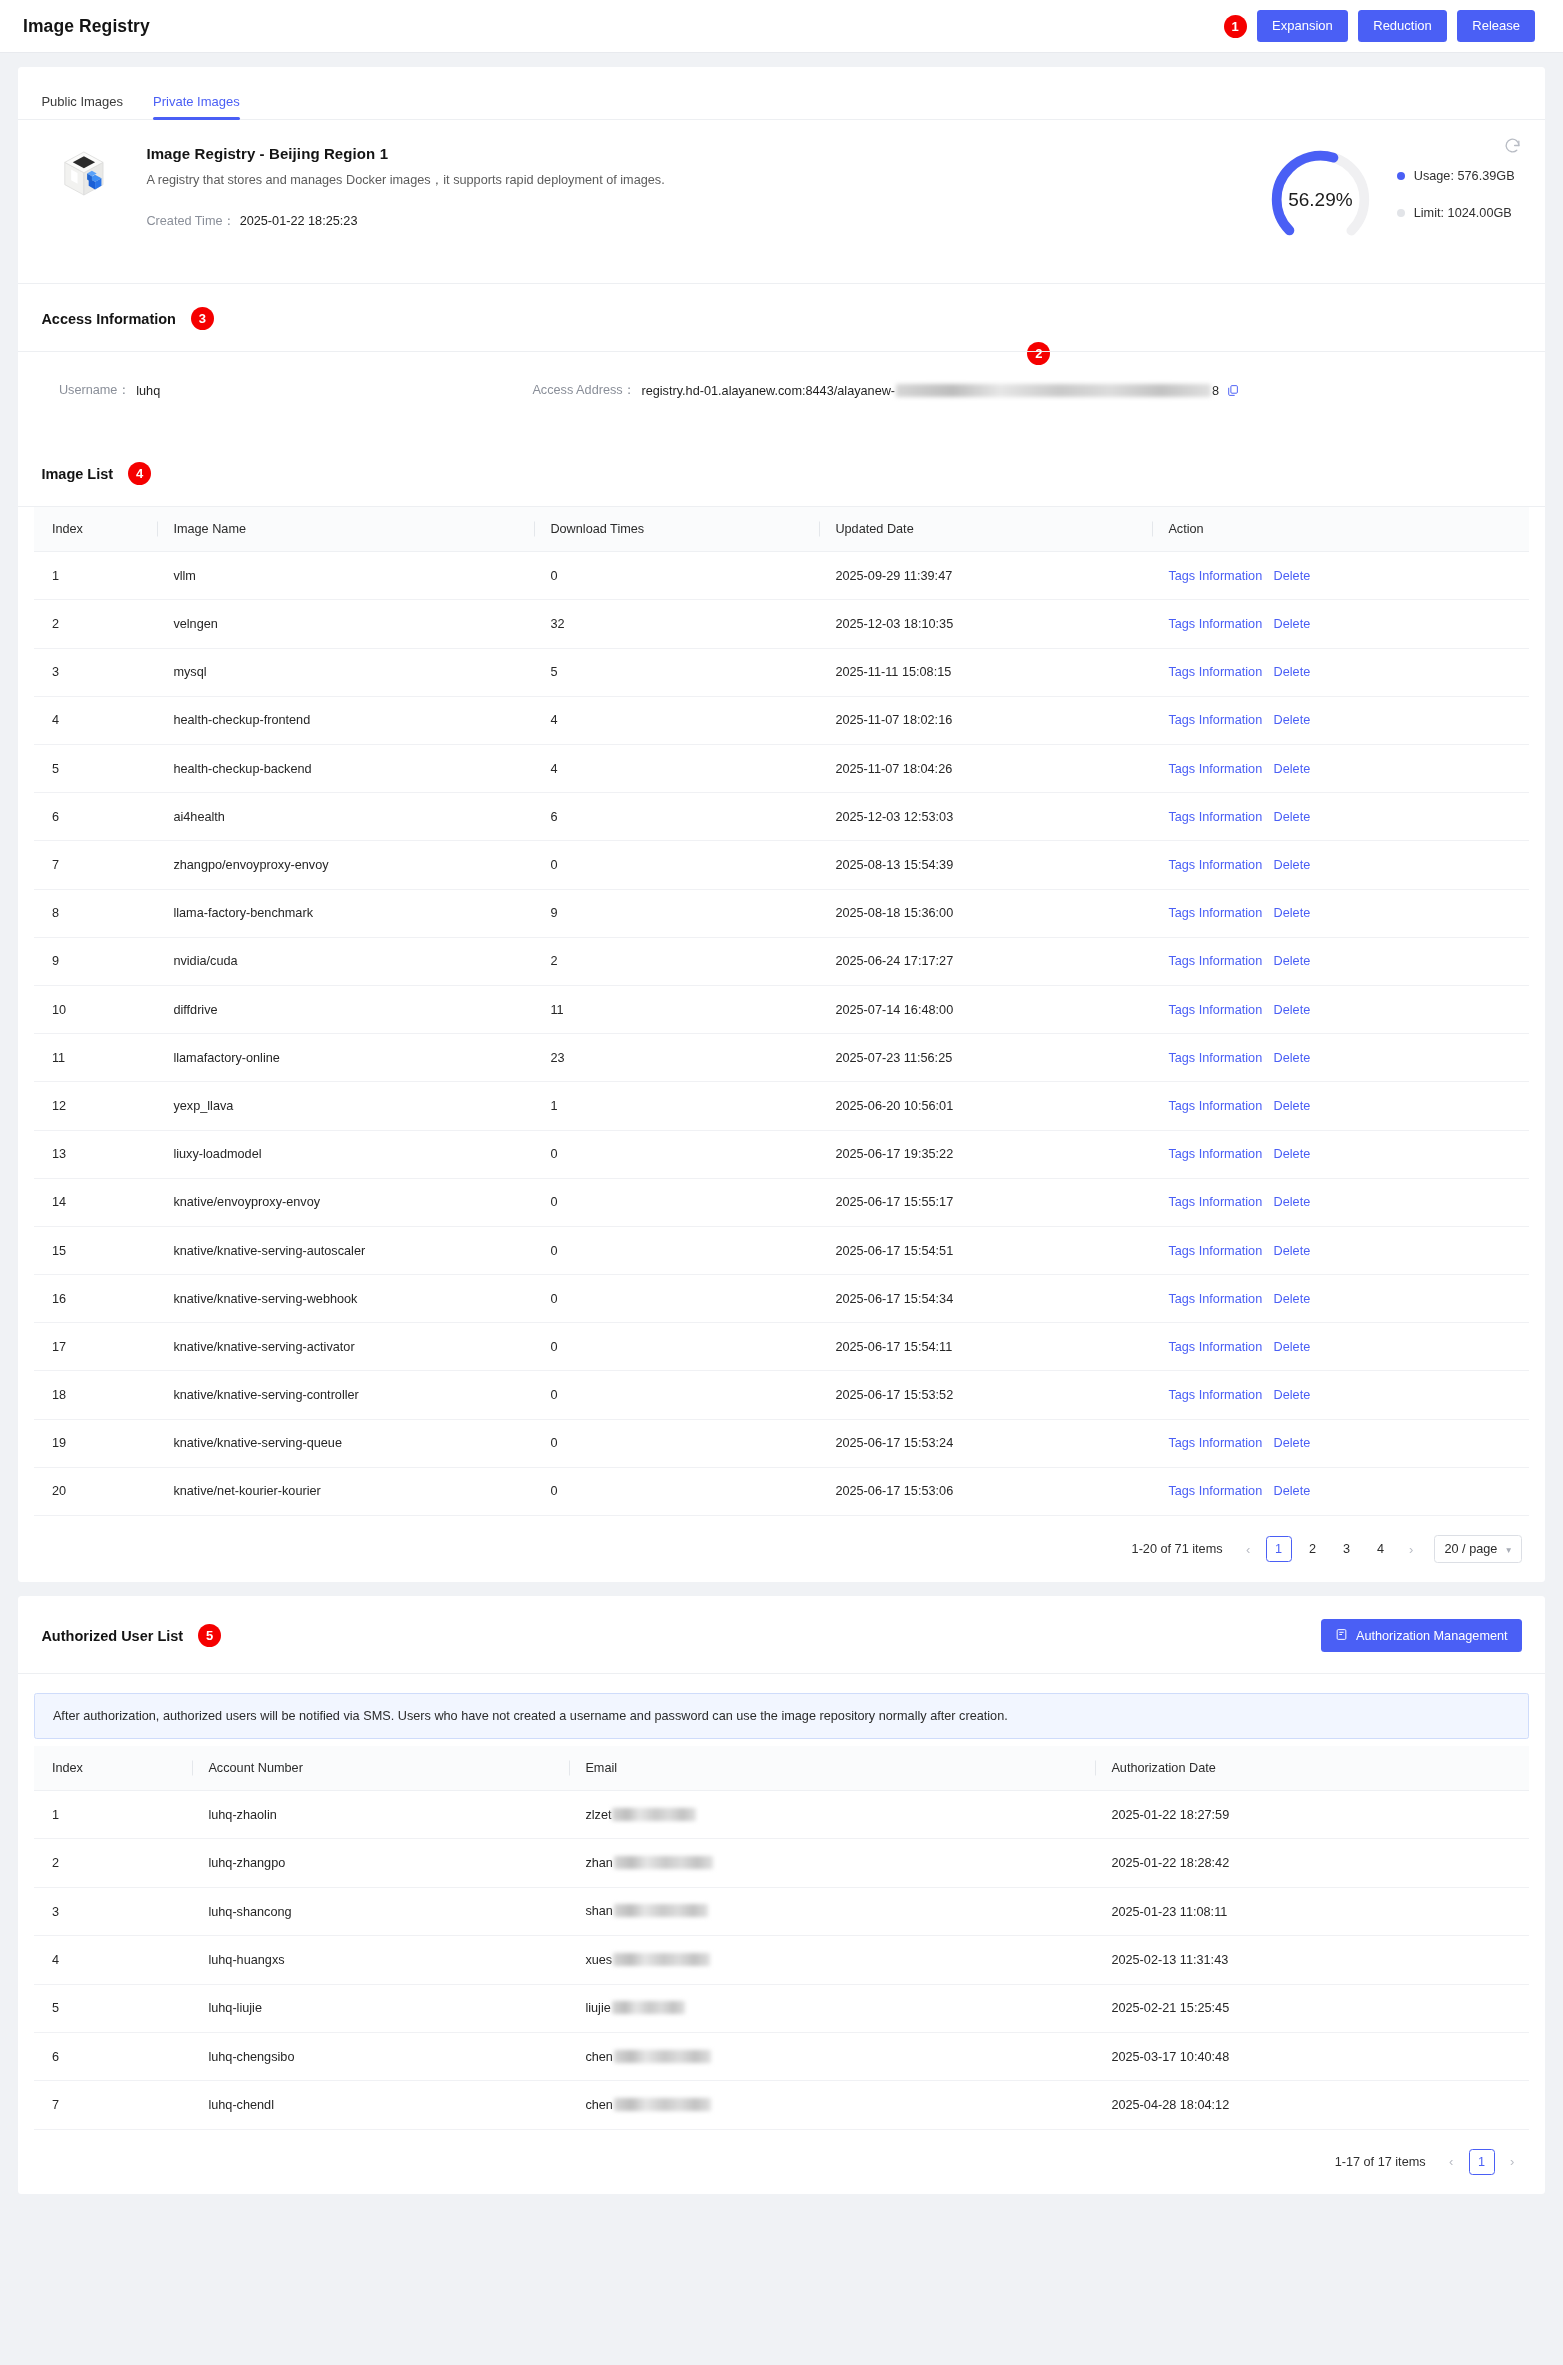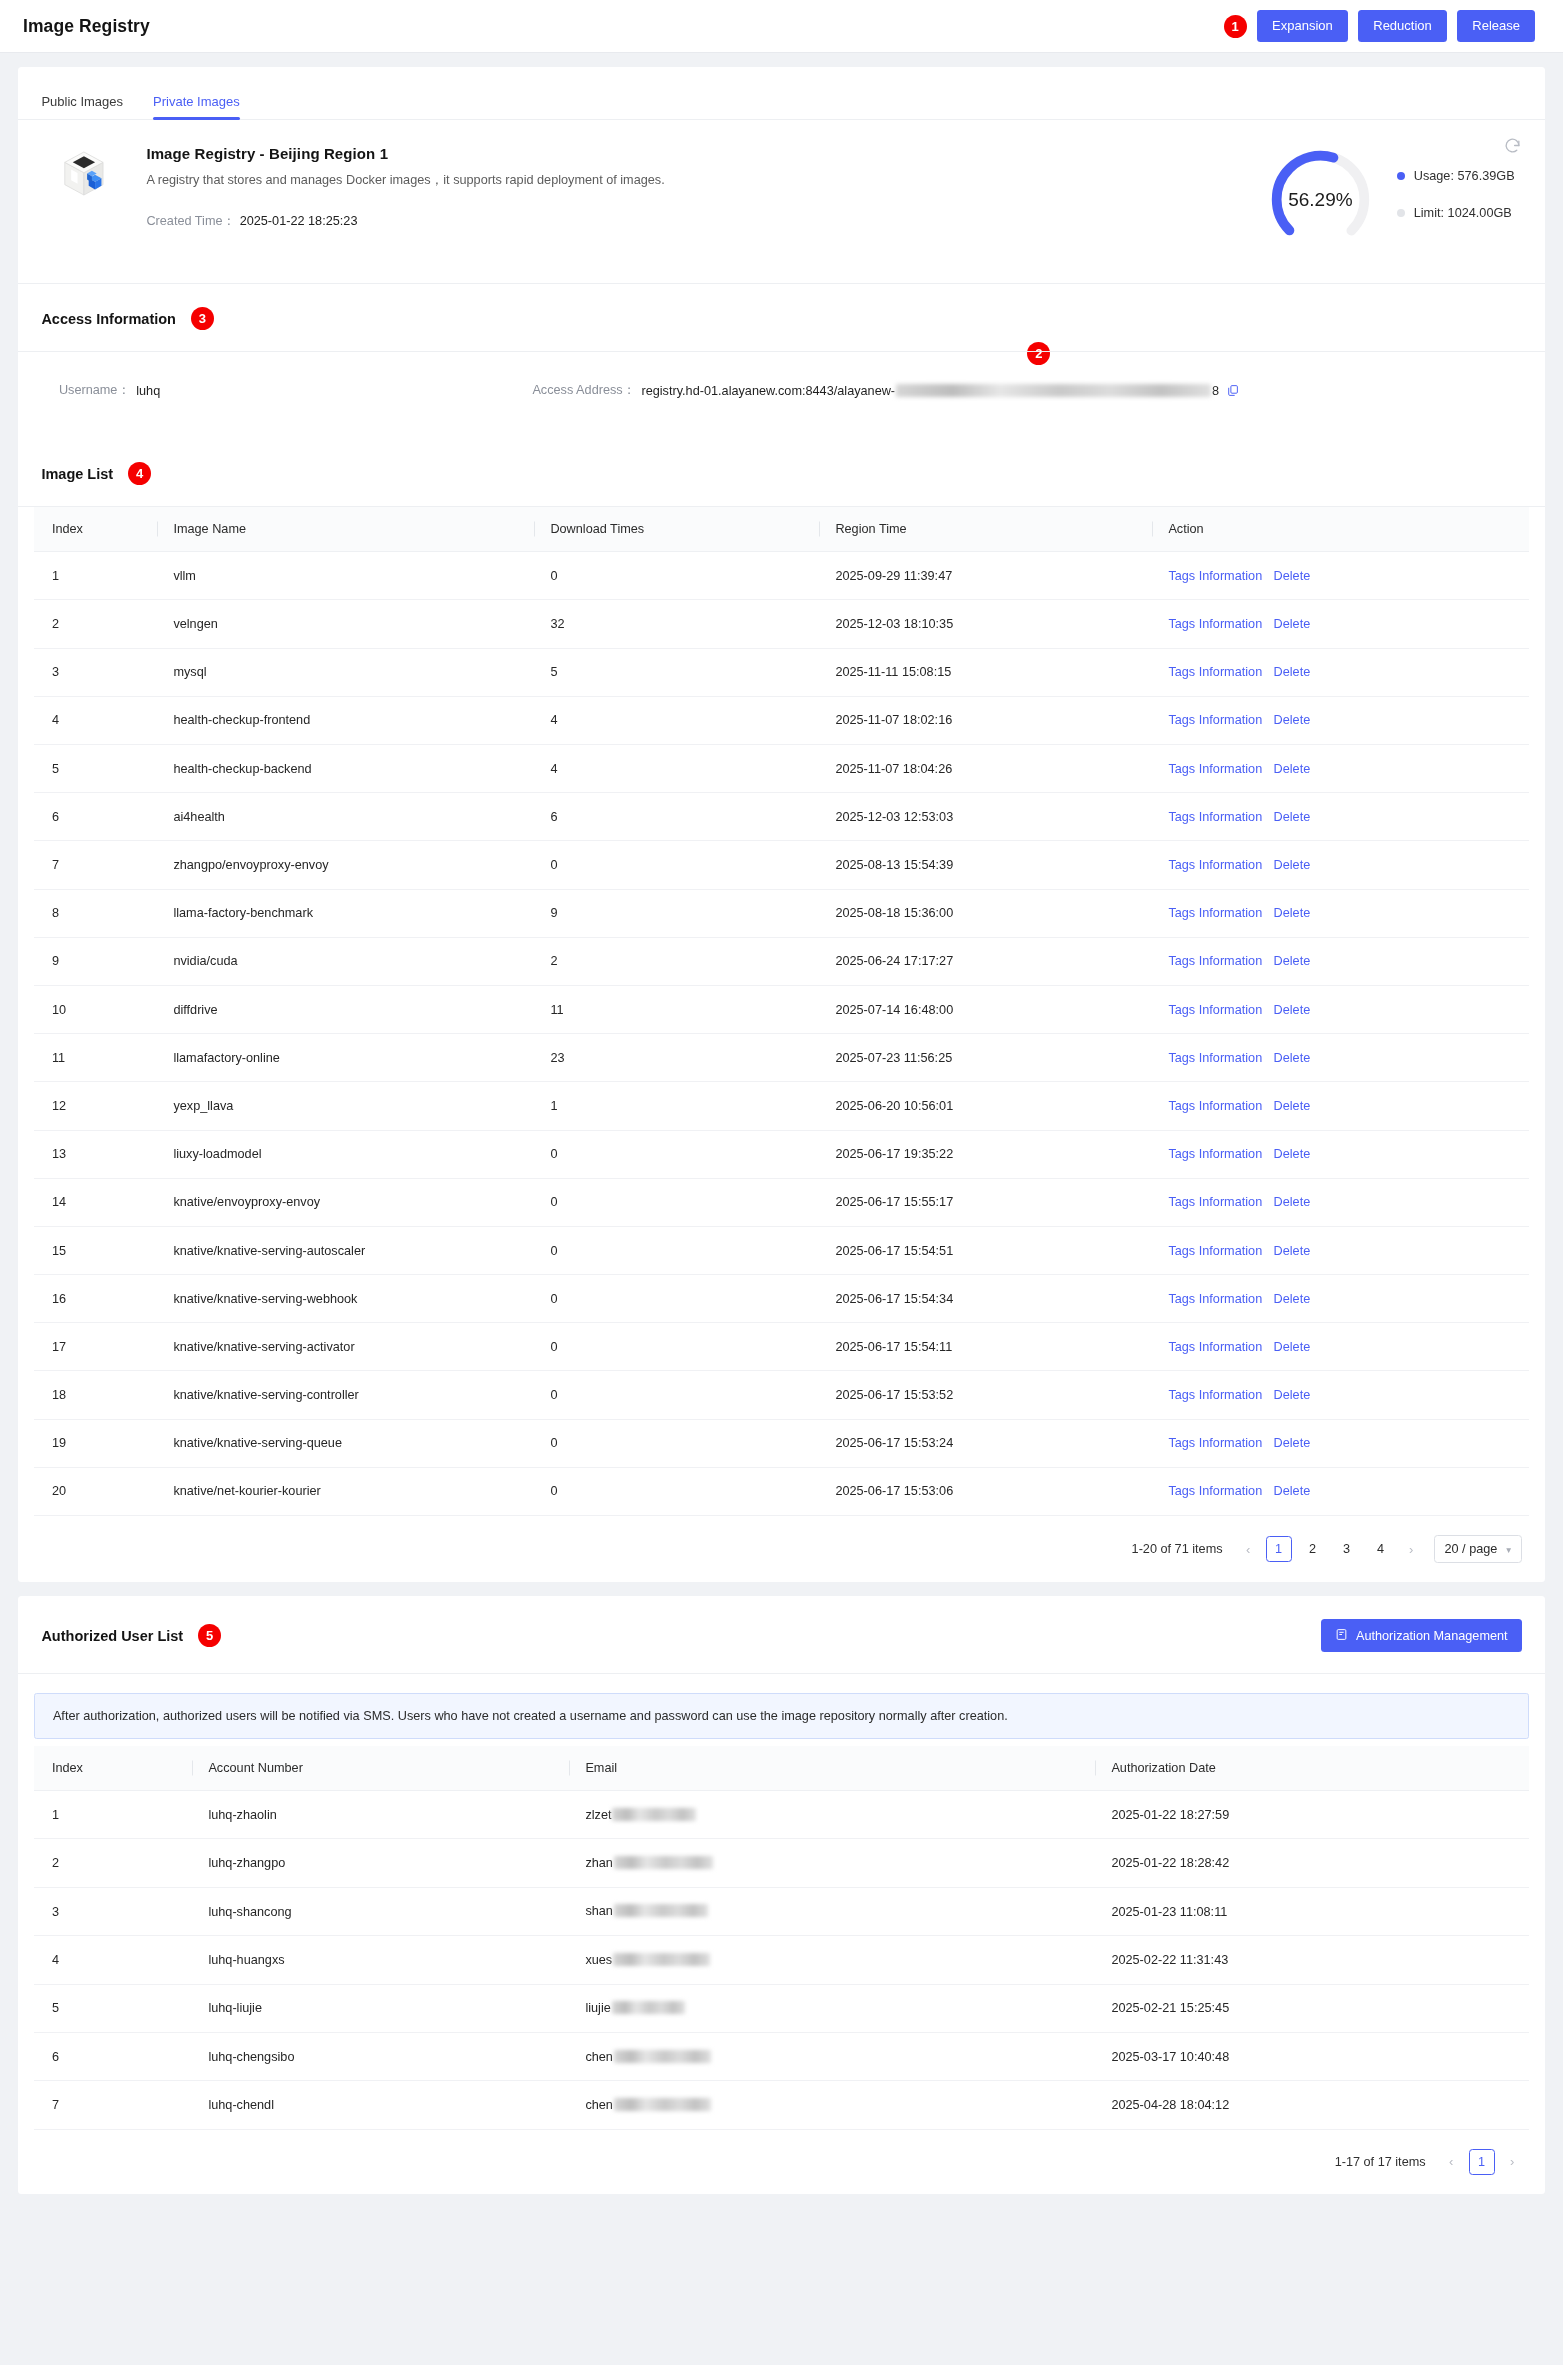--- a/index.html
+++ b/index.html
@@ -381,21 +381,21 @@
         <span class="badge">4</span>
       </div>
 
       <div class="table-pad">
         <table class="img-table">
           <thead>
             <tr>
               <th>Index</th>
               <th class="sep">Image Name</th>
               <th class="sep">Download Times</th>
-              <th class="sep">Region Time</th>
+              <th class="sep">Updated Date</th>
               <th class="sep">Action</th>
             </tr>
           </thead>
           <tbody id="image-rows">
               <tr>
                 <td>1</td>
                 <td>vllm</td>
                 <td>0</td>
                 <td>2025-09-29 11:39:47</td>
                 <td><span class="link">Tags Information</span><span class="link">Delete</span></td>
@@ -599,21 +599,21 @@
               <tr>
                 <td>3</td>
                 <td>luhq-shancong</td>
                 <td><span>shan</span><span class="redacted" style="width: 94px;"></span></td>
                 <td>2025-01-23 11:08:11</td>
               </tr>
               <tr>
                 <td>4</td>
                 <td>luhq-huangxs</td>
                 <td><span>xues</span><span class="redacted" style="width: 97px;"></span></td>
-                <td>2025-02-22 11:31:43</td>
+                <td>2025-02-13 11:31:43</td>
               </tr>
               <tr>
                 <td>5</td>
                 <td>luhq-liujie</td>
                 <td><span>liujie</span><span class="redacted" style="width: 73px;"></span></td>
                 <td>2025-02-21 15:25:45</td>
               </tr>
               <tr>
                 <td>6</td>
                 <td>luhq-chengsibo</td>

